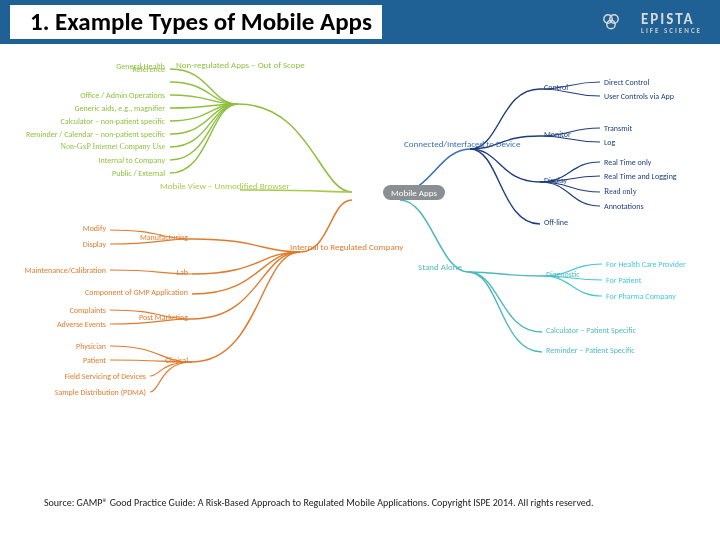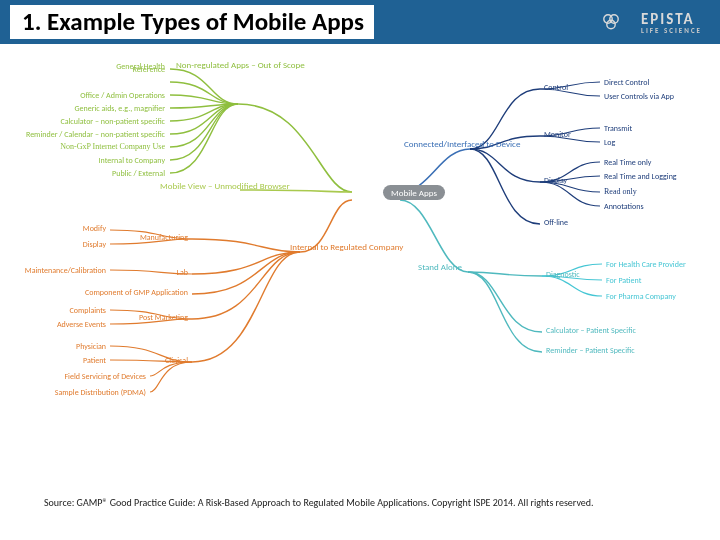--- a/index.html
+++ b/index.html
@@ -17,21 +17,21 @@
     display: flex;
     align-items: center;
     justify-content: space-between;
     padding: 0 18px 0 10px;
   }
   .title {
     background: #fff;
     font-weight: 700;
     font-size: 25px;
     color: #000;
-    padding: 3px 10px 4px 12px;
+    padding: 3px 10px 4px 20px;
     line-height: 1.1;
   }
   .brand {
     color: #d9d9d9;
     font-size: 15px;
     letter-spacing: 2px;
     font-weight: 600;
     display: flex;
     align-items: center;
     gap: 20px;

